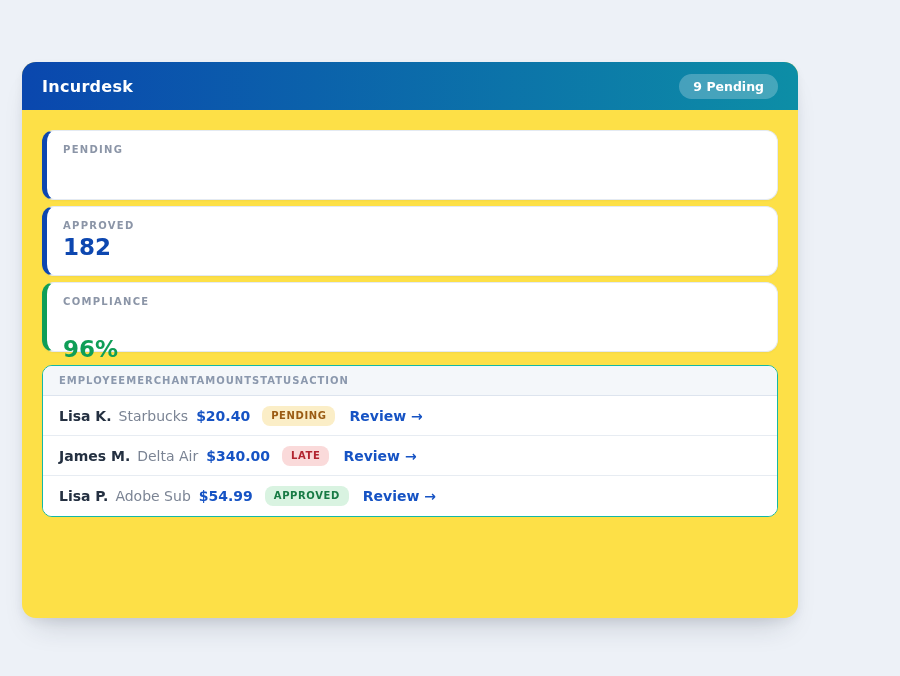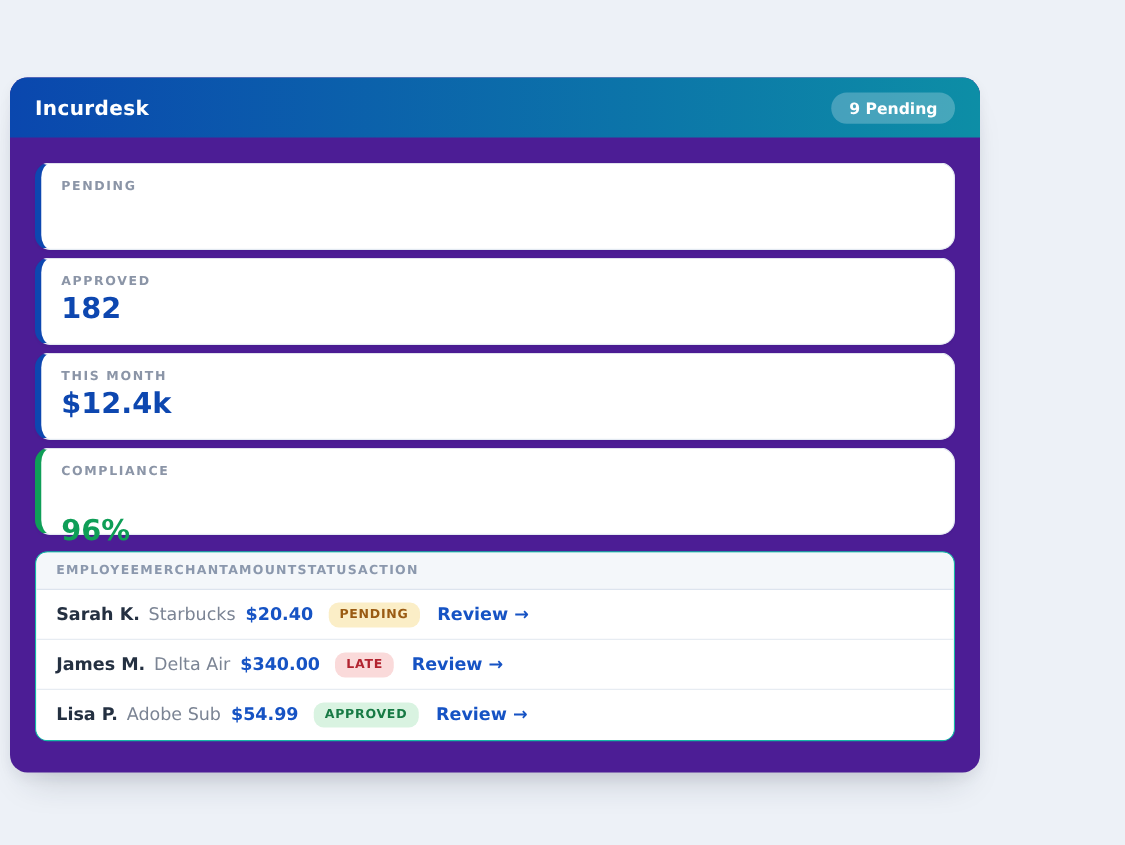--- a/index.html
+++ b/index.html
@@ -6,23 +6,23 @@
   html, body { margin: 0; padding: 0; }
   body {
     width: 900px; height: 676px;
     background: #edf1f7;
     font-family: "DejaVu Sans", "Liberation Sans", sans-serif;
     position: relative;
     overflow: hidden;
   }
   .app-card {
     position: absolute;
-    left: 8px; top: 62px;
+    left: 22px; top: 62px;
     width: 776px; height: 556px;
-    background: #4c1d95;
+    background: #fde047;
     border-radius: 14px;
     box-shadow: 0 18px 28px -14px rgba(30,41,59,.22), 0 4px 10px rgba(30,41,59,.06);
   }
   .app-header {
     height: 48px;
     border-radius: 14px 14px 0 0;
     display: flex; align-items: center; justify-content: space-between;
     padding: 0 20px;
   }
   .app-title {
@@ -103,36 +103,32 @@
     <div id="stats-container">
   <div class="stat-card" style="border-left-color: rgb(13, 71, 176);">
     <div class="stat-label">PENDING</div>
   </div>
 
   <div class="stat-card" style="border-left-color: rgb(13, 71, 176);">
     <div class="stat-label">APPROVED</div>
     <div class="stat-value" style="color: rgb(13, 71, 176);">182</div>
   </div>
 
-  <div class="stat-card" style="border-left-color: rgb(13, 71, 176);">
-    <div class="stat-label">THIS MONTH</div>
-    <div class="stat-value" style="color: rgb(13, 71, 176);">$12.4k</div>
-  </div>
 
   <div class="stat-card" style="border-left-color: rgb(15, 158, 87);">
     <div class="stat-label">COMPLIANCE</div>
     <div class="stat-value" style="color: rgb(15, 158, 87); margin-top: 30px;">96%</div>
   </div>
 </div>
 
     <div class="table-card">
       <div class="table-head" id="table-head"><span>EMPLOYEE</span><span>MERCHANT</span><span>AMOUNT</span><span>STATUS</span><span>ACTION</span></div>
       <div id="rows-container">
   <div class="expense-row">
-    <span class="emp-name">Sarah K.</span>
+    <span class="emp-name">Lisa K.</span>
     <span class="merchant">Starbucks</span>
     <span class="amount">$20.40</span>
     <span class="status-badge" style="background: rgb(251, 238, 199); color: rgb(154, 91, 19);">PENDING</span>
     <a class="review-link" href="#">Review →</a>
   </div>
 
   <div class="expense-row">
     <span class="emp-name">James M.</span>
     <span class="merchant">Delta Air</span>
     <span class="amount">$340.00</span>

